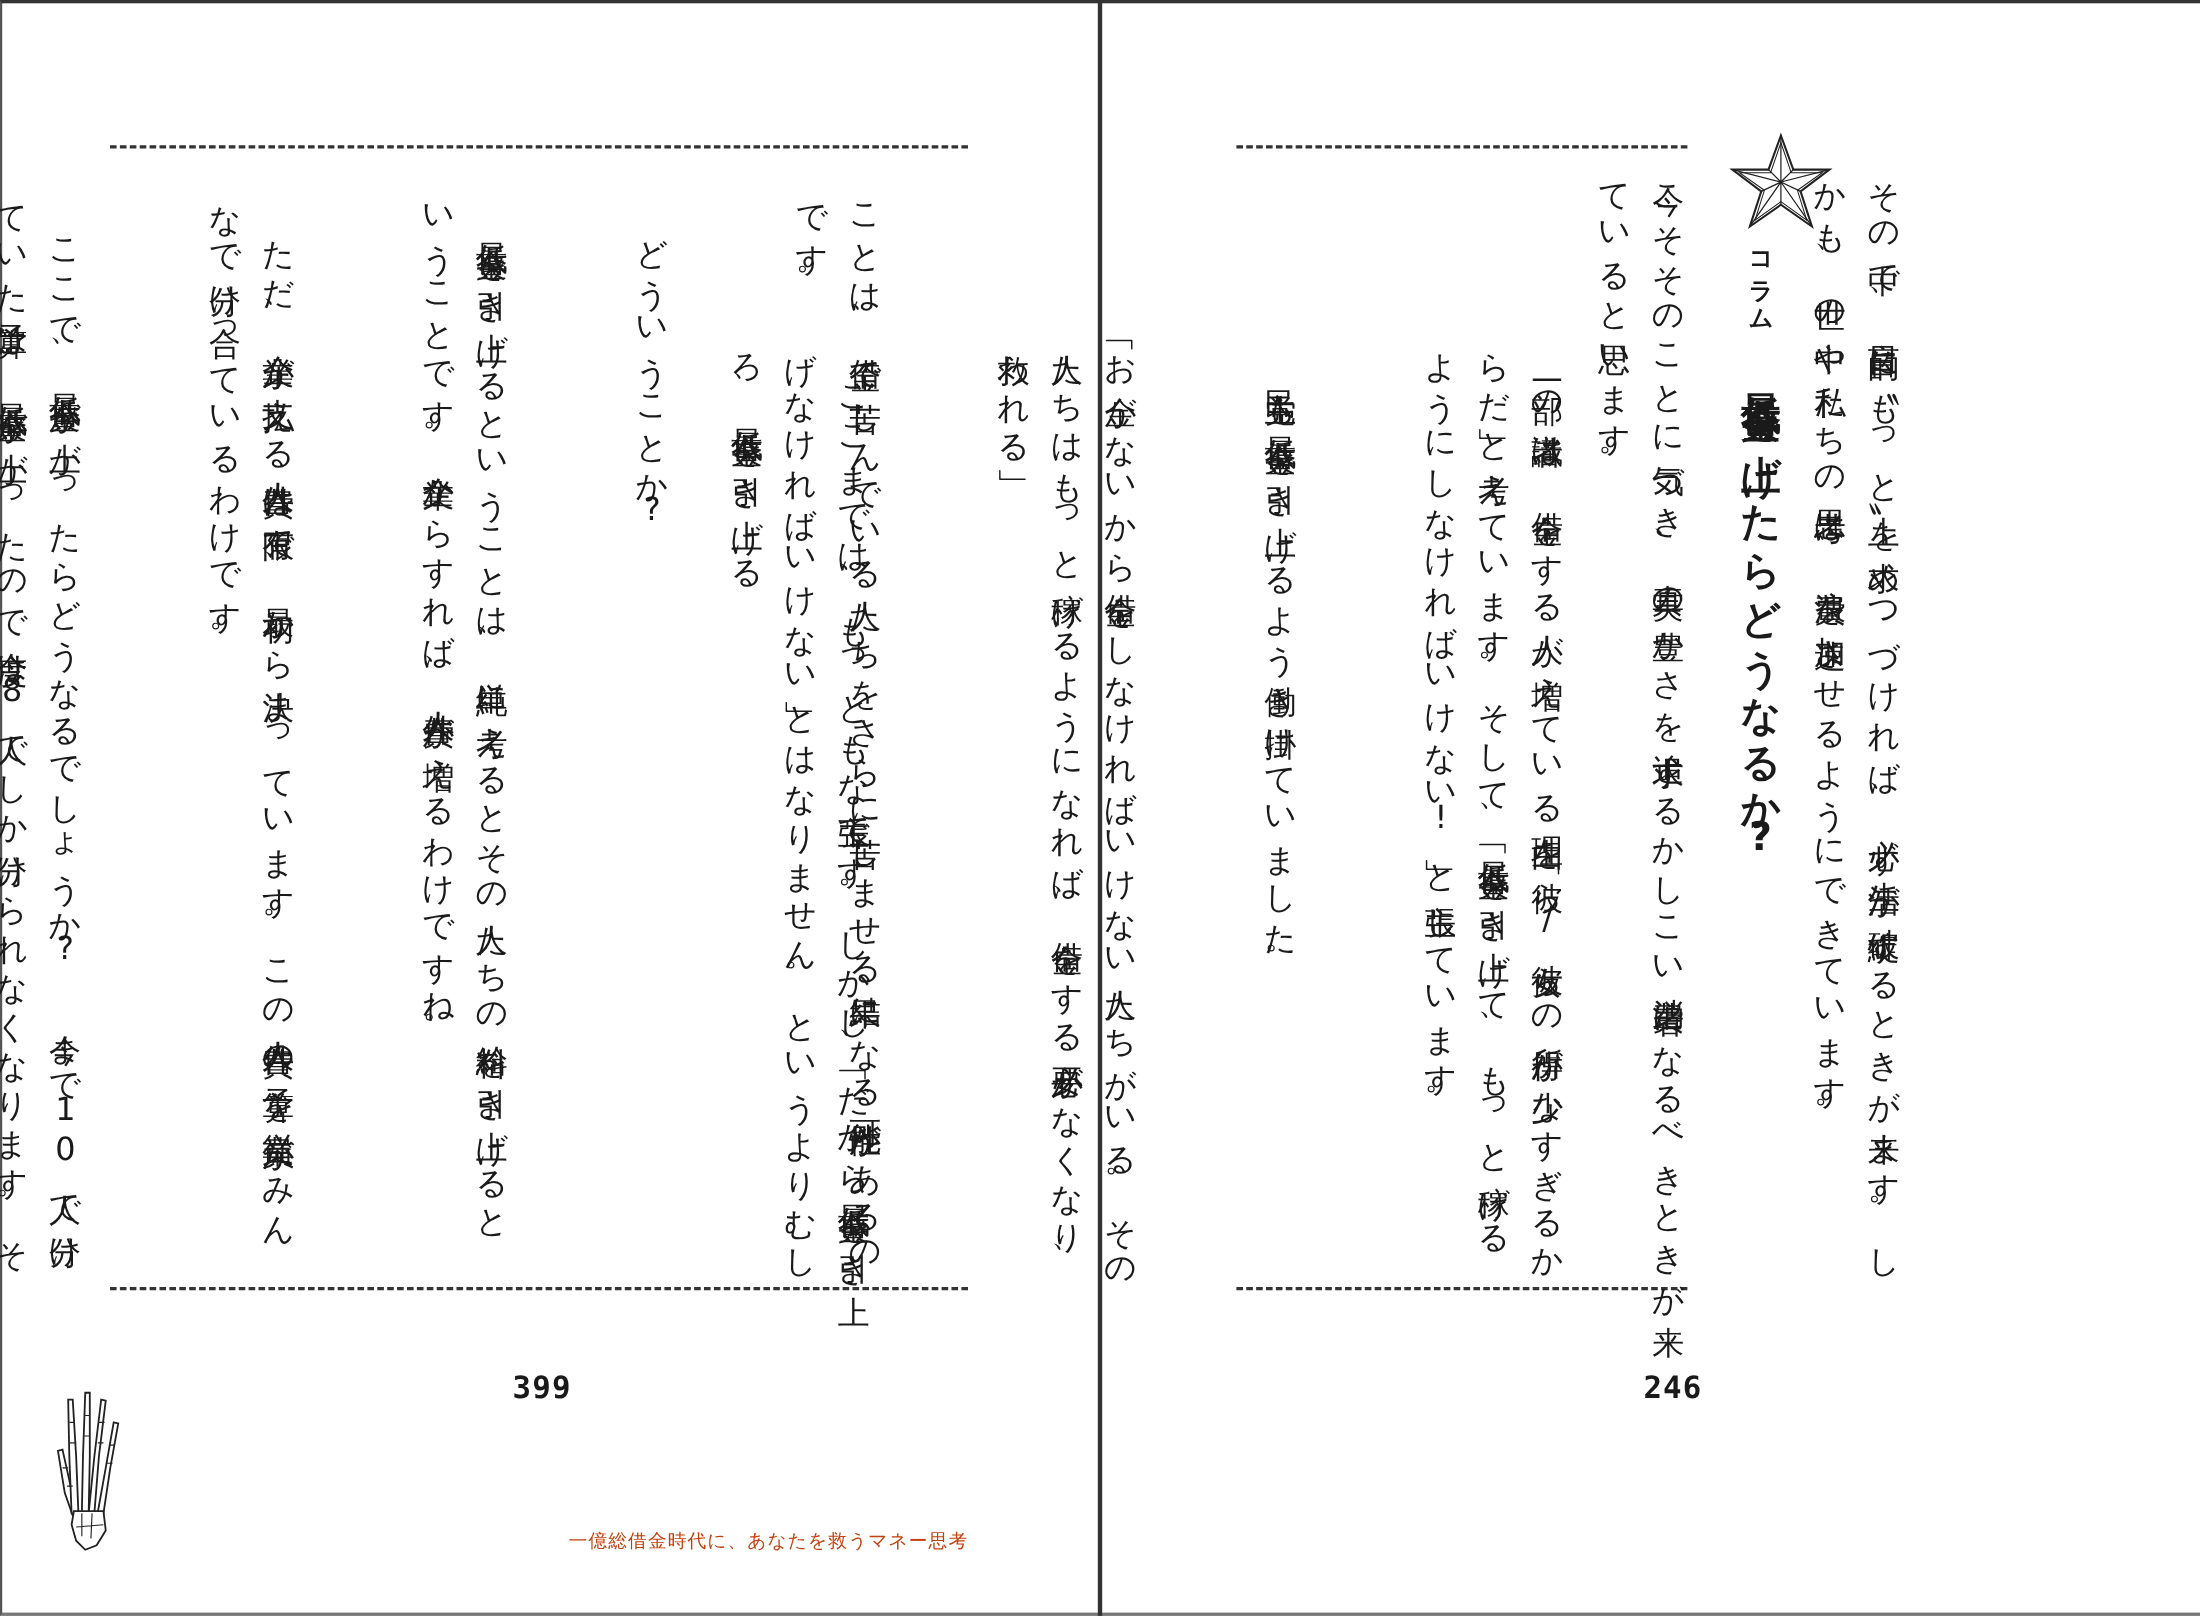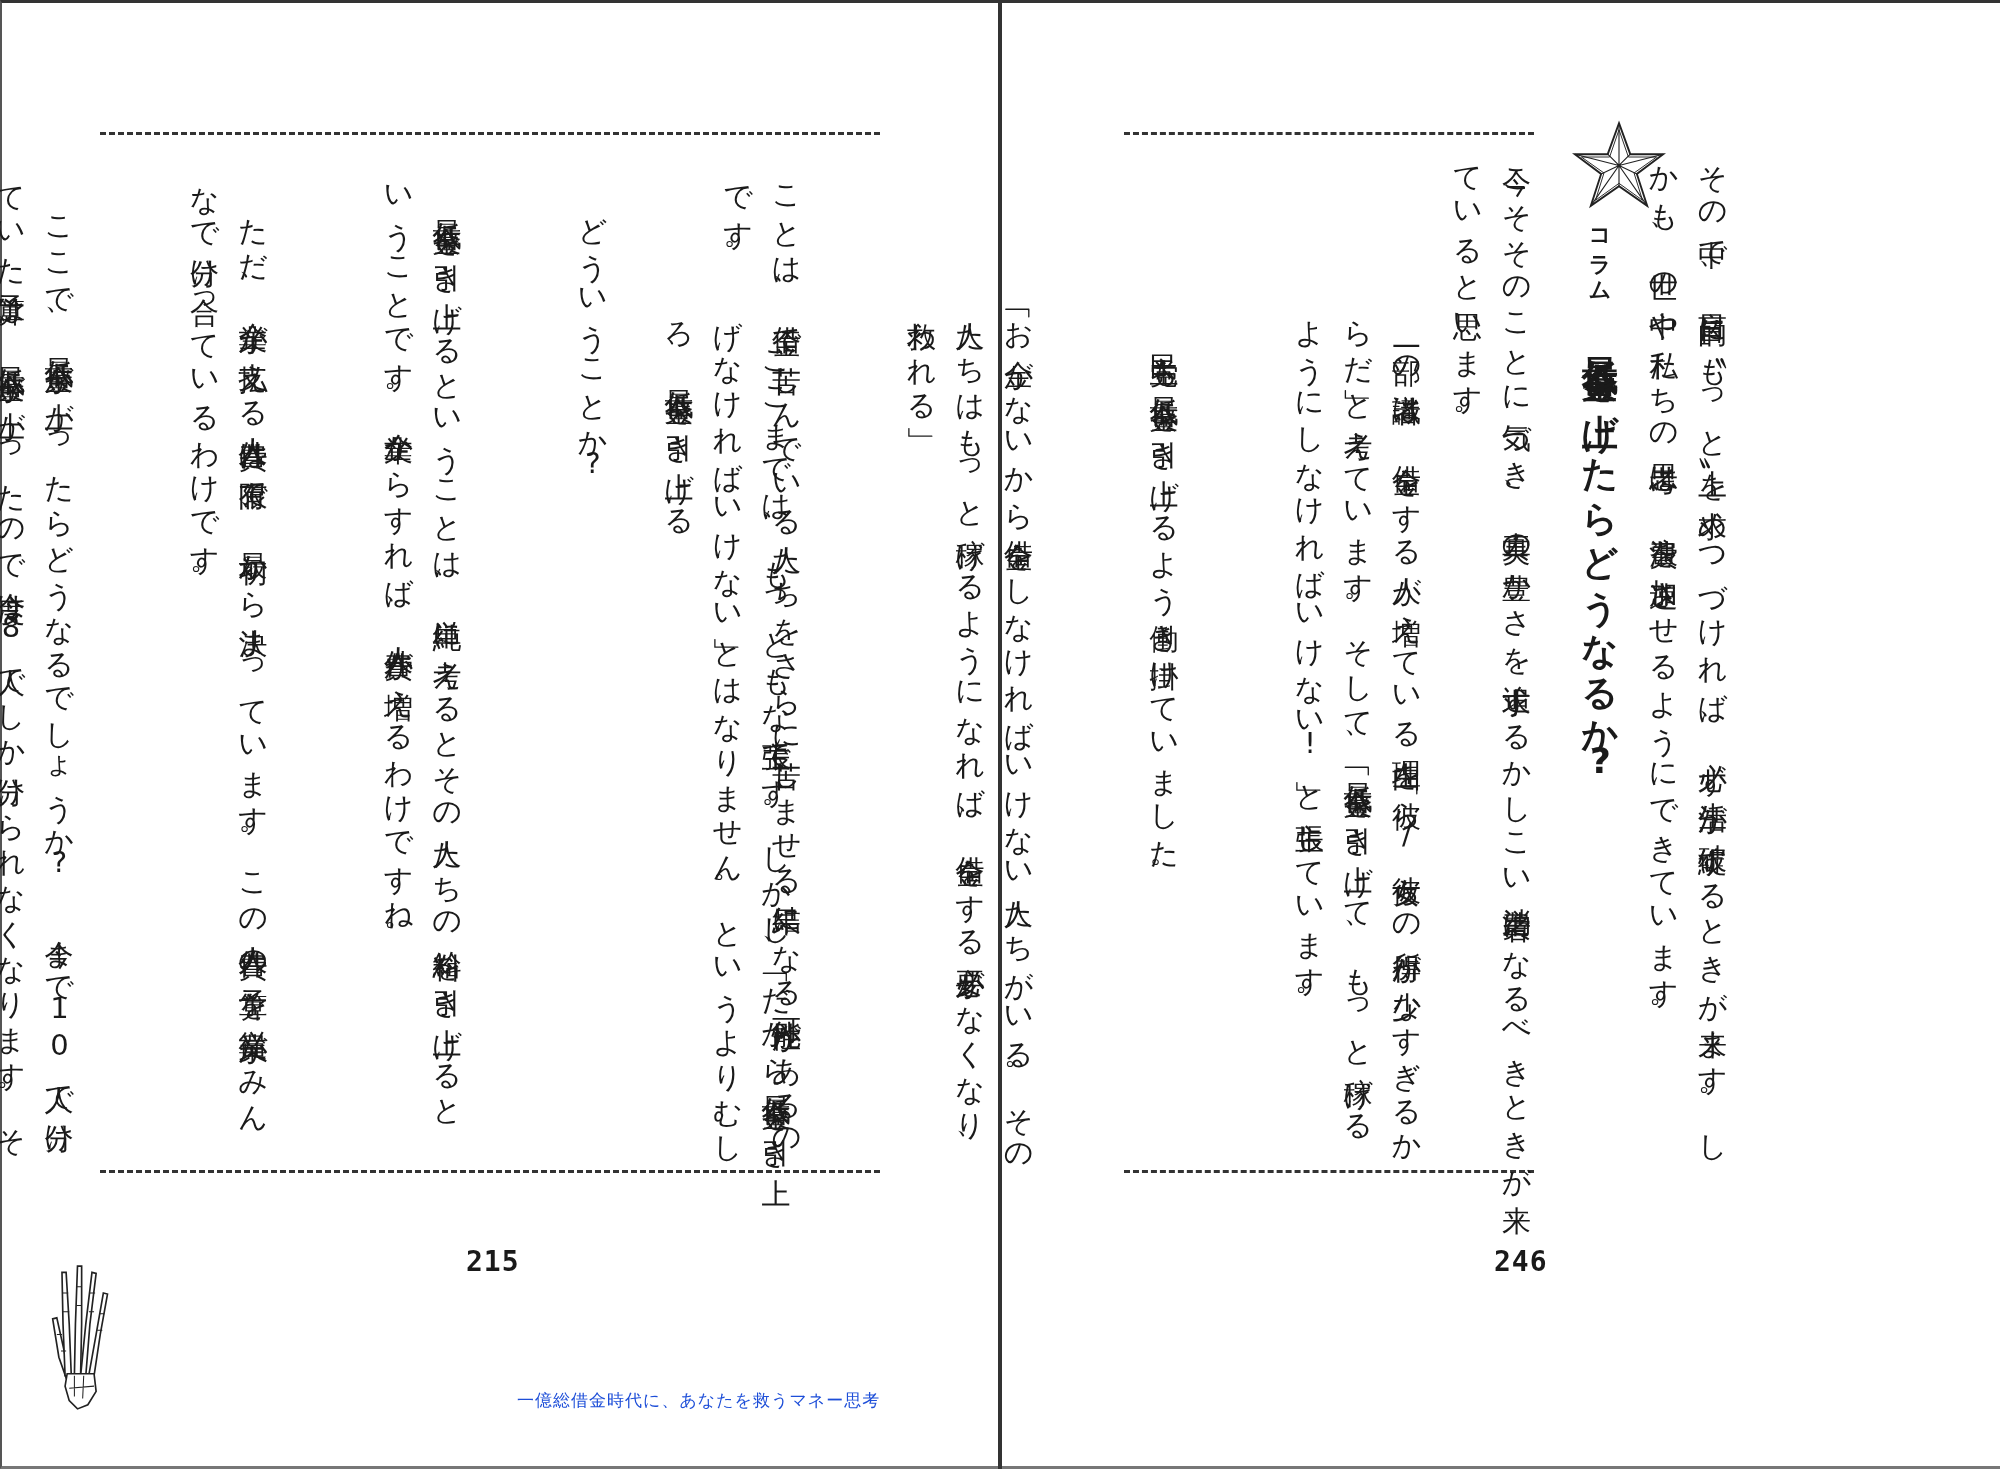--- a/index.html
+++ b/index.html
@@ -17,21 +17,21 @@
   .right-top { left: 1705px; top: 146px; width: 130px; height: 1040px;
                font-family: "DejaVu Serif", serif; letter-spacing: 3px; line-height: 49px; }
   .right-body { left: 1128px; top: 300px; width: 400px; height: 860px; }
   .col-head { position: absolute; left: 1575px; top: 215px; writing-mode: vertical-rl;
               text-orientation: upright; font-weight: bold; }
   .col-head .tag { font-size: 22px; letter-spacing: 0px; }
   .col-head .title { font-size: 36px; letter-spacing: 3px; margin-top: 20px; display: inline-block; }
   .star { position: absolute; left: 1572px; top: 120px; width: 94px; height: 90px; }
   .page-num { position: absolute; font-family: "DejaVu Sans Mono", monospace; font-weight: bold;
               font-size: 28px; letter-spacing: 1px; }
-  .footer-title { position: absolute; left: 517px; top: 1389px; font-size: 17px; letter-spacing: 1px; color: #1d4ed8; }
+  .footer-title { position: absolute; left: 517px; top: 1389px; font-size: 17px; letter-spacing: 1px; color: #c2410c; }
   .hand { position: absolute; left: 35px; top: 1262px; width: 60px; width: 85px; height: 150px; }
 </style>
 </head>
 <body>
 
 <div class="spread"></div>
 <div class="gutter"></div>
 
 <div class="dash" style="left:100px; top:132px; width:780px;"></div>
 <div class="dash" style="left:100px; top:1170px; width:780px;"></div>
@@ -39,21 +39,21 @@
 <div class="vtext left-body">
   <p>ことは、借金で苦しんでいる人たちをさらに苦しませる結果になる可能性があるのです。</p>
   <p>　どういうことか?</p>
   <p>　最低賃金を引き上げるということは、単純に考えるとその人たちの給料を引き上げるということです。企業からすれば、人件費が増えるわけですね。</p>
   <p>　ただ、企業が支払える人件費は有限で、最初から決まっています。この人件費の予算を従業員がみんなで分け合っているわけです。</p>
   <p>　ここで、最低賃金が上がったらどうなるでしょうか? 今まで10人で分けていた予算は、最低賃金が上がったので今度は8人でしか分けられなくなります。そうすると、2人あふれます。つまり2人はクビになるのです。</p>
   
   
 </div>
 
-<div class="page-num" style="left:466px; top:1245px;">215</div>
+<div class="page-num" style="left:466px; top:1245px;">399</div>
 
 <svg class="hand" viewBox="0 0 60 145">
   <g fill="#fff" stroke="#222" stroke-width="1.6">
     <path d="M6 55 L10 54 L18 90 L24 110 L19 112 L12 92 Z"></path>
     <path d="M15 10 L19 10 L22 60 L24 110 L18 110 L16 60 Z"></path>
     <path d="M30 4 L34 4 L34 60 L33 110 L27 110 L28 60 Z"></path>
     <path d="M44 10 L48 11 L42 60 L38 110 L33 110 L38 60 Z"></path>
     <path d="M55 30 L59 31 L52 70 L46 110 L41 109 L48 70 Z"></path>
     <path d="M20 108 L46 108 L48 125 L40 138 L30 142 L22 134 L18 120 Z"></path>
   </g>

